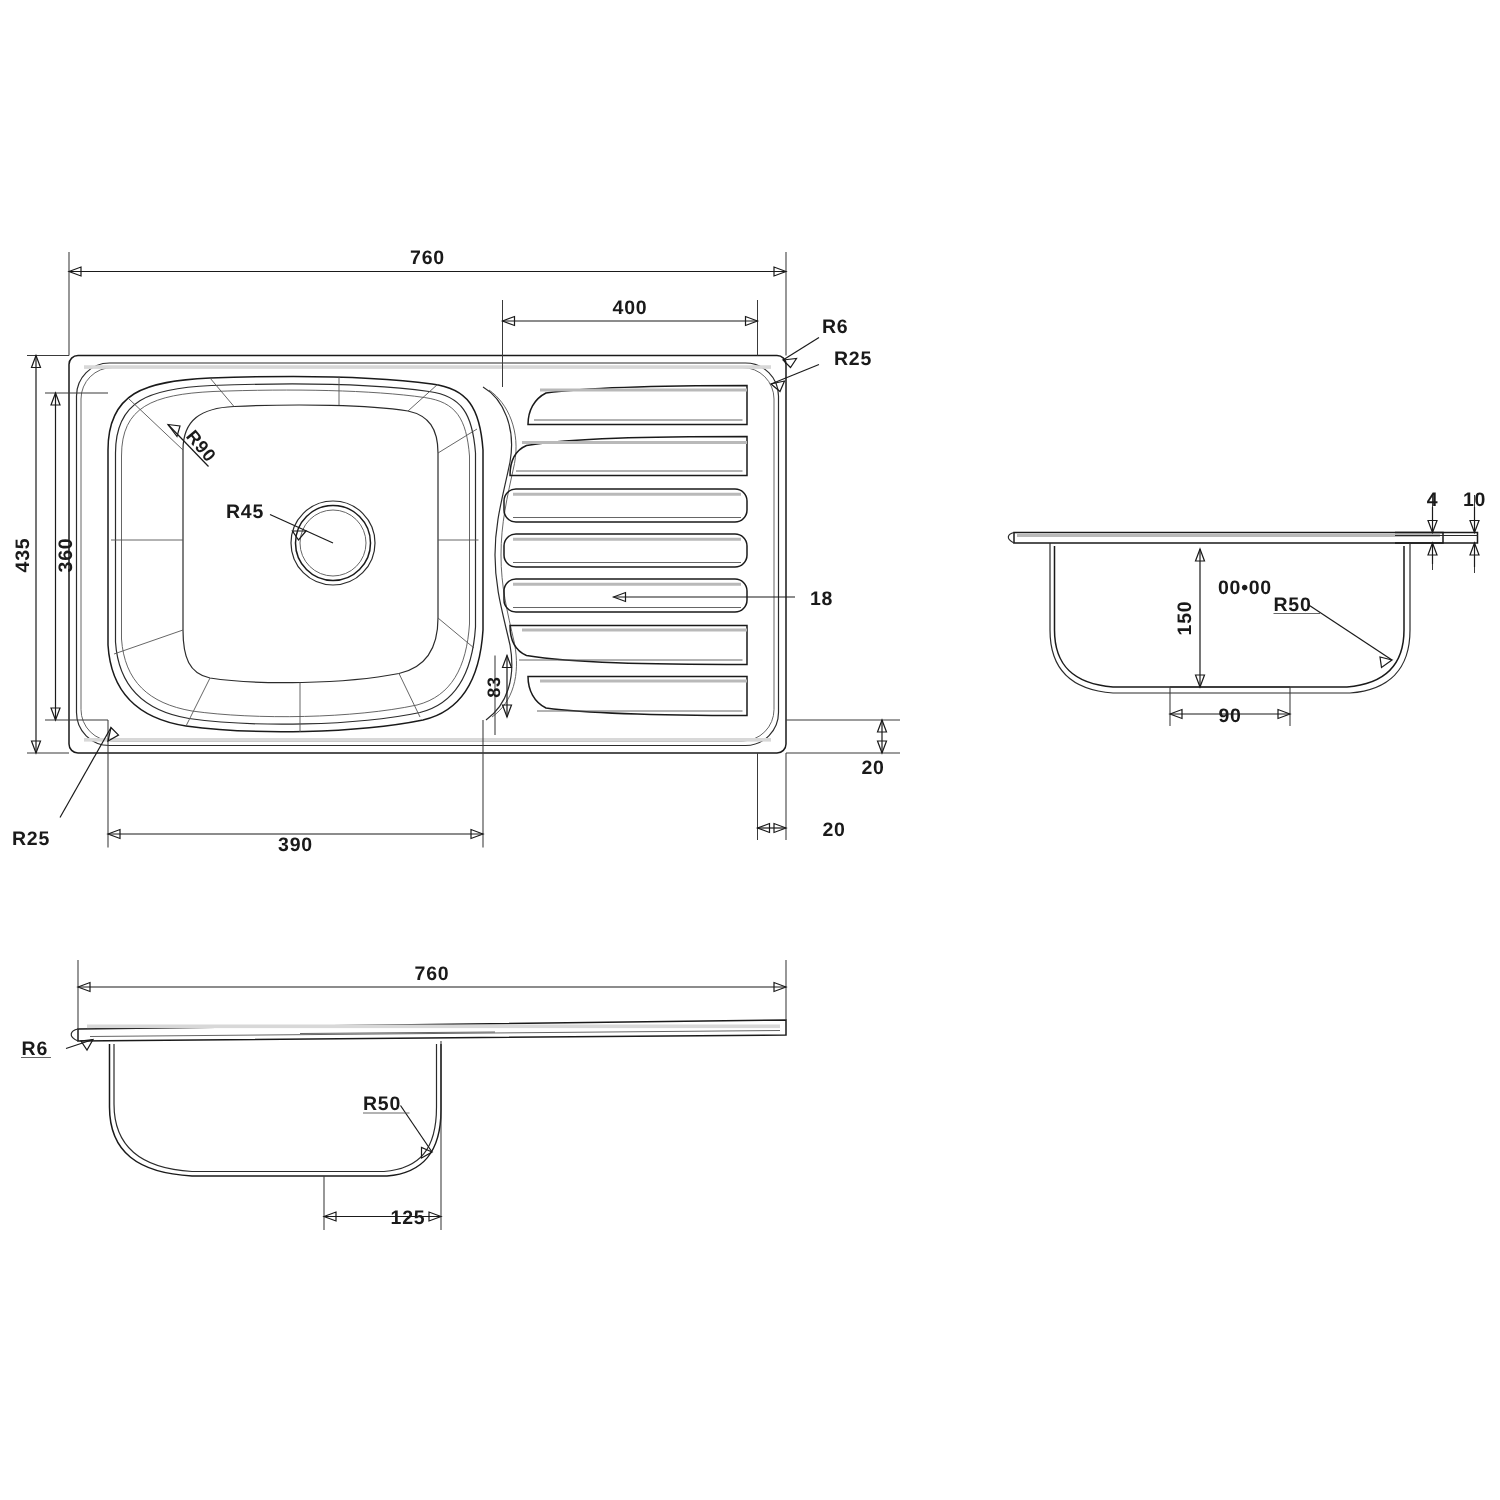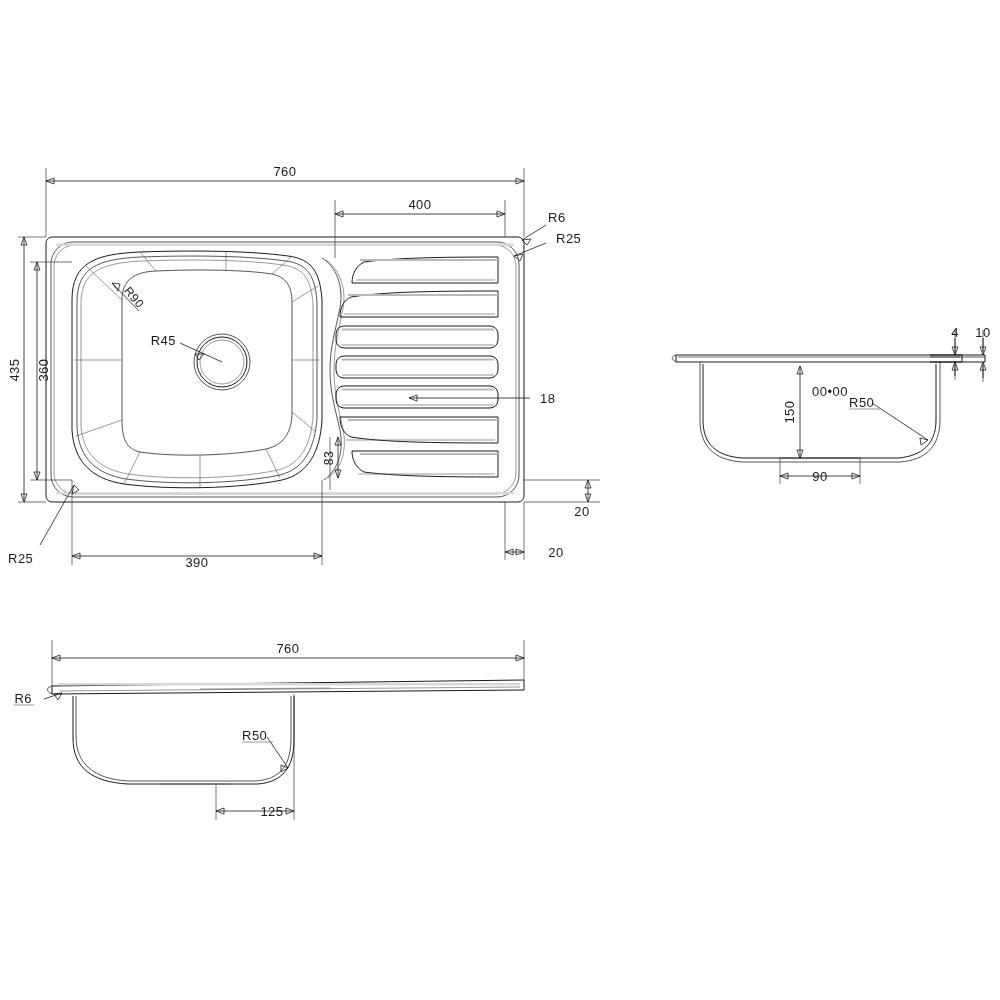--- a/index.html
+++ b/index.html
@@ -2,21 +2,21 @@
 <html><head>
 <meta charset="utf-8">
 <title>Sink Technical Drawing</title>
 <style>
   html,body{margin:0;padding:0;background:#ffffff;}
   body{
     width:1000px;height:1000px;overflow:hidden;
     font-family:"Liberation Sans","DejaVu Sans",sans-serif;
     color:#1a1a1a;
   }
-  #sheet{position:relative;width:1000px;height:1000px;background:#ffffff;}
+  #sheet{position:relative;width:1000px;height:1000px;background:#ffffff;font-weight:bold;}
   svg{display:block;}
   .ln{stroke:#1a1a1a;fill:none;stroke-width:1;}
   .thin{stroke:#2b2b2b;fill:none;stroke-width:0.8;}
   .hair{stroke:#555;fill:none;stroke-width:0.6;}
   .dim{stroke:#1a1a1a;fill:none;stroke-width:0.8;}
   .ext{stroke:#3a3a3a;fill:none;stroke-width:0.7;}
   .lead{stroke:#1a1a1a;fill:none;stroke-width:0.8;}
   .fillwhite{fill:#ffffff;}
   .shade{fill:#b9b9b9;stroke:none;}
   .shade2{fill:#d8d8d8;stroke:none;}

